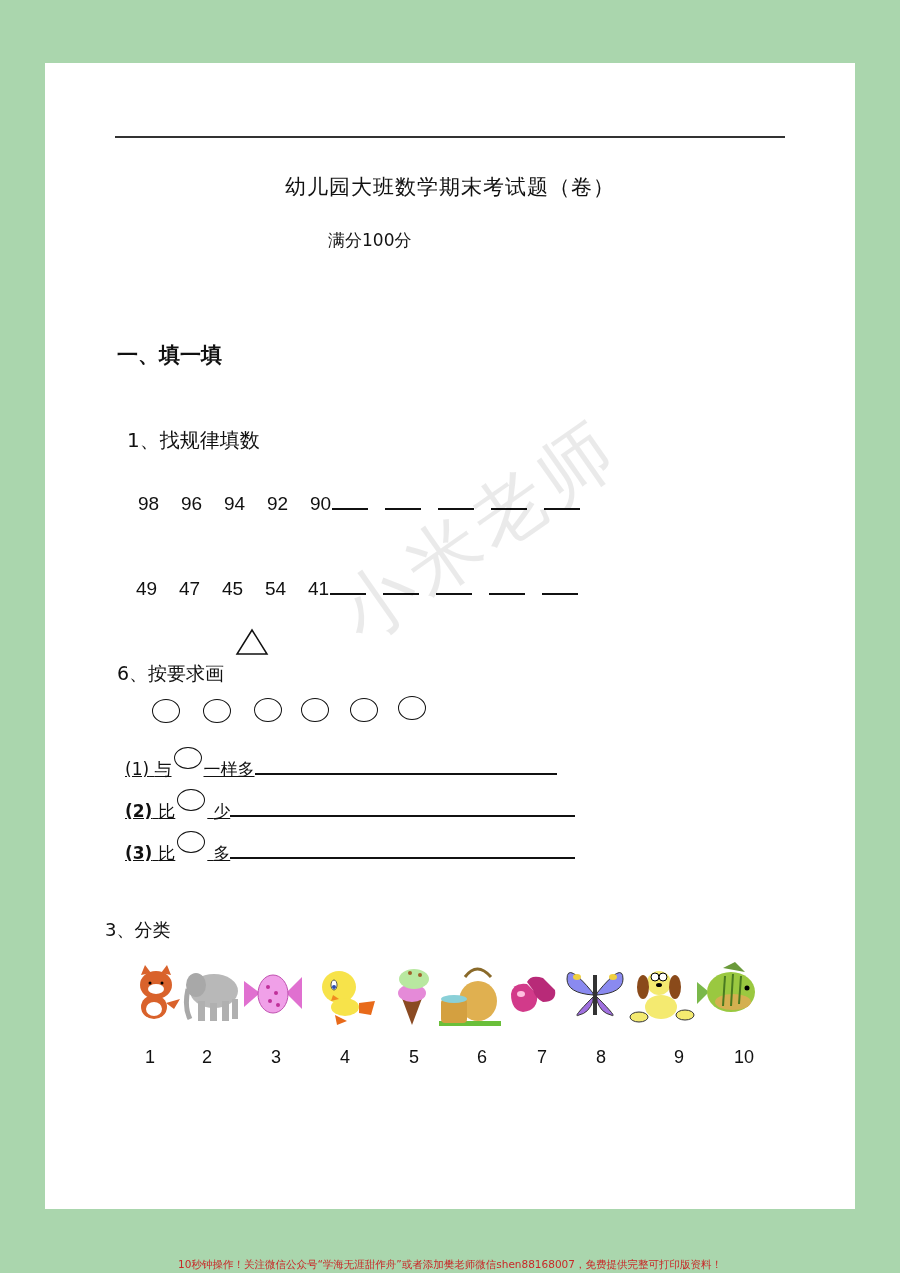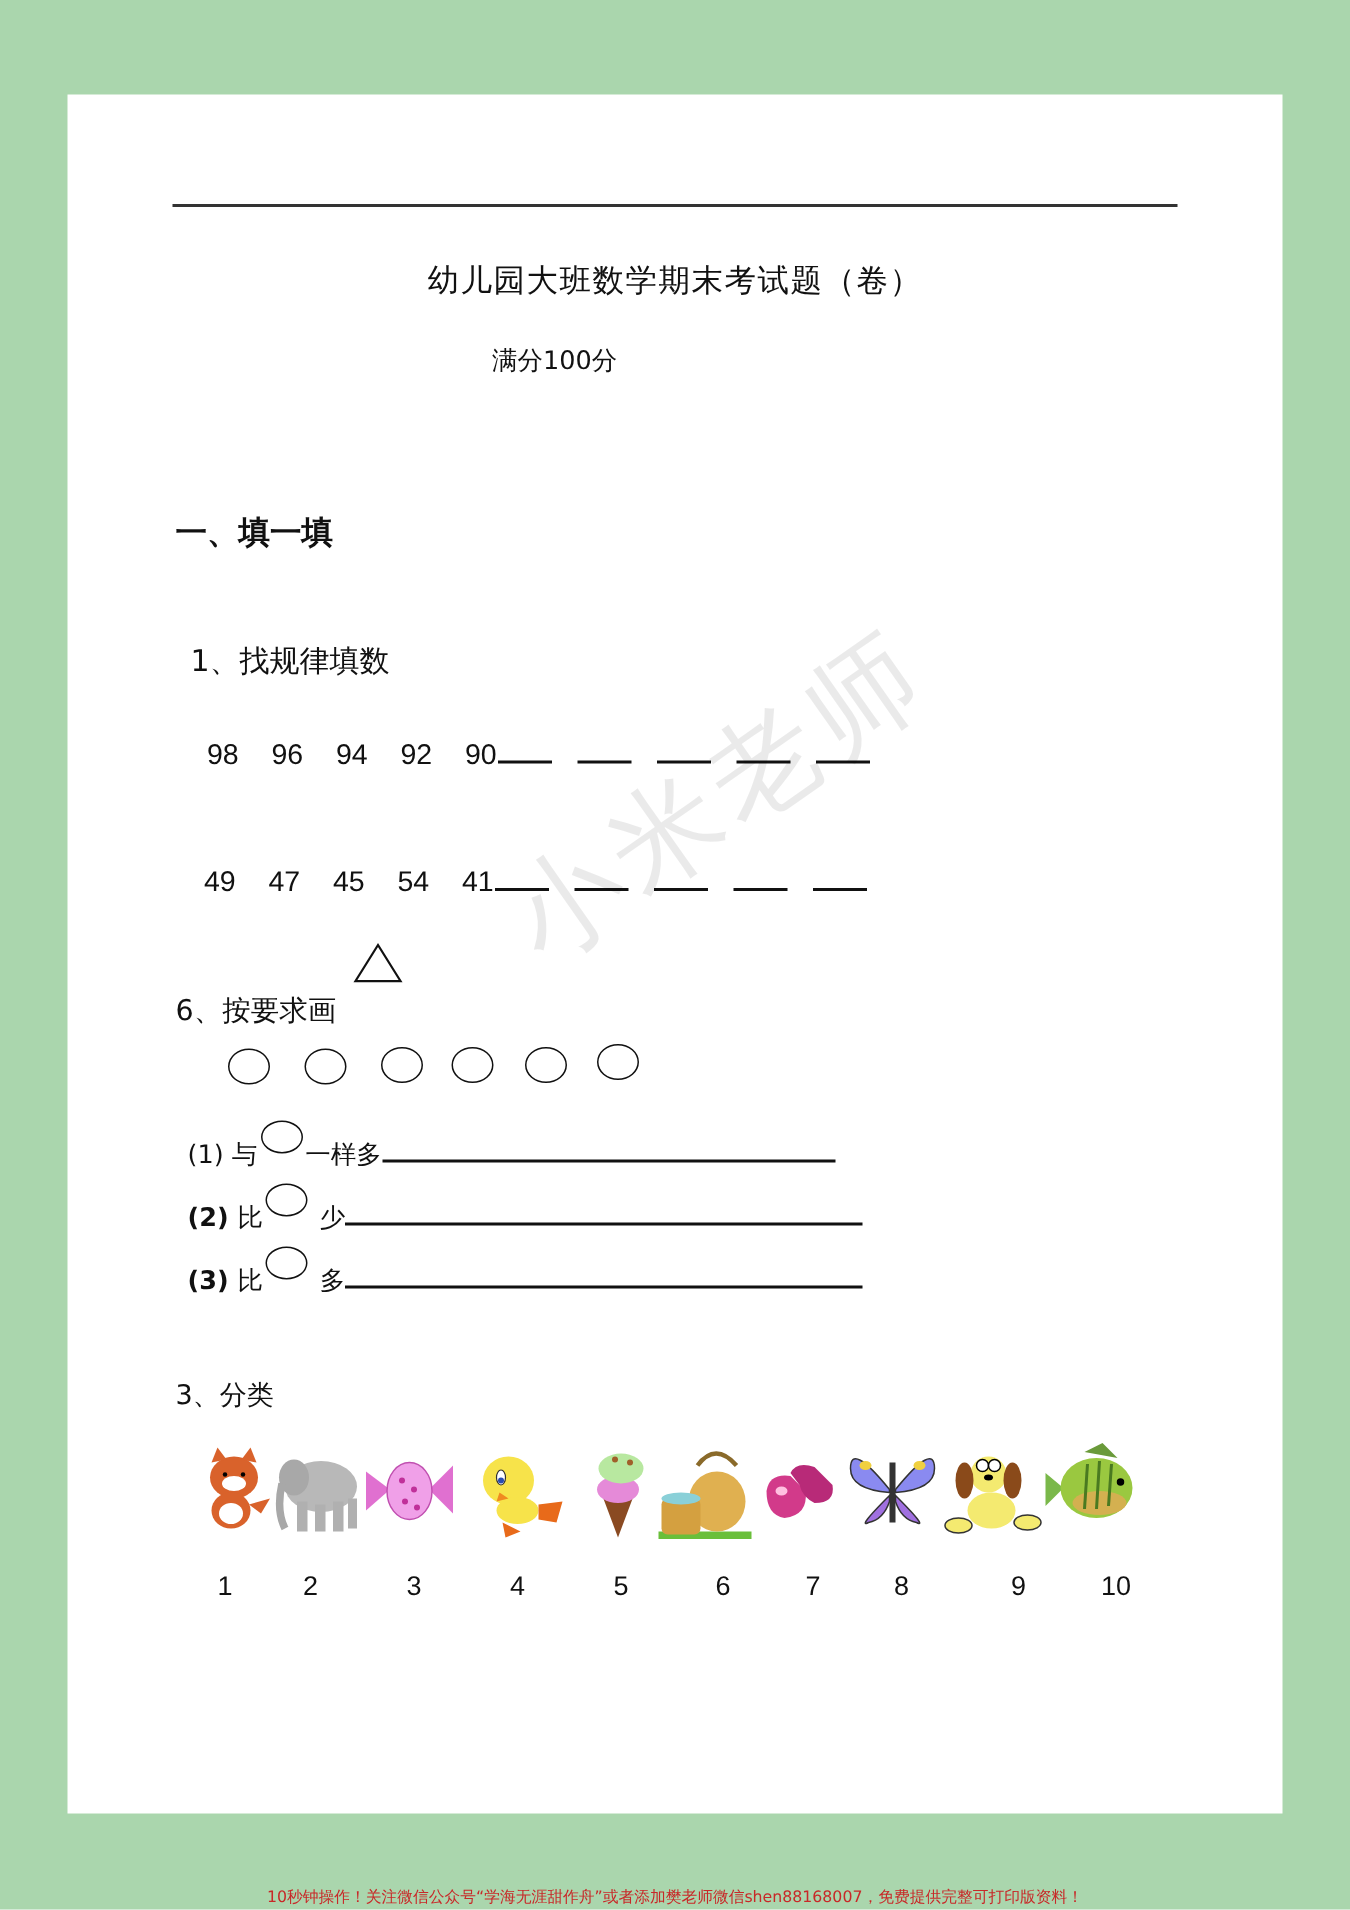--- a/index.html
+++ b/index.html
@@ -11,21 +11,21 @@
   .meta{top:166px;font-size:17px;}
   .meta .blank{display:inline-block;border-bottom:1.5px solid #111;height:18px;vertical-align:bottom;}
   .intro{left:72px;top:208px;width:672px;font-size:14.5px;font-weight:bold;line-height:24px;white-space:normal;text-indent:2.1em;}
   .sec{font-size:21px;left:72px;font-weight:bold;}
   .sub{font-size:20px;}
   .seq{font-size:19px;font-family:"Liberation Sans",sans-serif;}
   .seq span{display:inline-block;}
   .dash{display:inline-block;width:36px;border-bottom:2.5px solid #111;height:14px;margin-right:17px;vertical-align:baseline;}
   .circle{position:absolute;width:26px;height:22px;border:1.6px solid #111;border-radius:50%;}
   .tri{position:absolute;}
-  .q{font-size:17px;}
+  .q{font-size:17px;text-decoration:underline;}
   .q .line{display:inline-block;border-bottom:2.5px solid #111;height:16px;vertical-align:baseline;}
   .q .c{display:inline-block;width:26px;height:20px;border:1.6px solid #111;border-radius:50%;vertical-align:6px;margin:0 2px;}
   .pic{position:absolute;top:900px;}
   .num{position:absolute;top:984px;font-size:18px;font-family:"Liberation Sans",sans-serif;}
   .wm{position:absolute;left:275px;top:520px;font-size:74px;color:#000;opacity:0.08;transform:rotate(-35deg);transform-origin:left top;letter-spacing:6px;font-family:"DejaVu Sans",sans-serif;}
   .footer{position:absolute;left:0;width:900px;top:1258px;text-align:center;font-size:10.5px;color:#c82828;}
 </style>
 </head>
 <body>
 
@@ -68,21 +68,21 @@
   </div>
   <div class="abs q" style="left:80px;top:726px;font-weight:bold;">
     <span>(2)</span>
     <span style="font-weight:normal;">比</span><span class="c"></span> <span style="font-weight:normal;">少</span><span class="line" style="width:345px;"></span>
   </div>
   <div class="abs q" style="left:80px;top:768px;font-weight:bold;">
     <span>(3)</span>
     <span style="font-weight:normal;">比</span><span class="c"></span> <span style="font-weight:normal;">多</span><span class="line" style="width:345px;"></span>
   </div>
 
-  <div class="abs" style="left:72px;top:855px;font-size:18px;">3、分类</div>
+  <div class="abs" style="left:60px;top:855px;font-size:18px;">3、分类</div>
 
   <svg class="pic" style="left:85px;" width="52" height="64">
     <ellipse cx="26" cy="22" rx="16" ry="14" fill="#d9622b"></ellipse>
       <polygon points="11,12 15,2 21,10" fill="#d9622b"></polygon>
       <polygon points="41,12 37,2 31,10" fill="#d9622b"></polygon>
     <ellipse cx="26" cy="26" rx="8" ry="5" fill="#fff"></ellipse>
       <ellipse cx="24" cy="44" rx="13" ry="12" fill="#d9622b"></ellipse>
       <ellipse cx="24" cy="46" rx="8" ry="7" fill="#fff"></ellipse>
     <path d="M36 40 L50 36 L44 46Z" fill="#d9622b"></path>
       <circle cx="20" cy="20" r="1.5" fill="#000"></circle>

